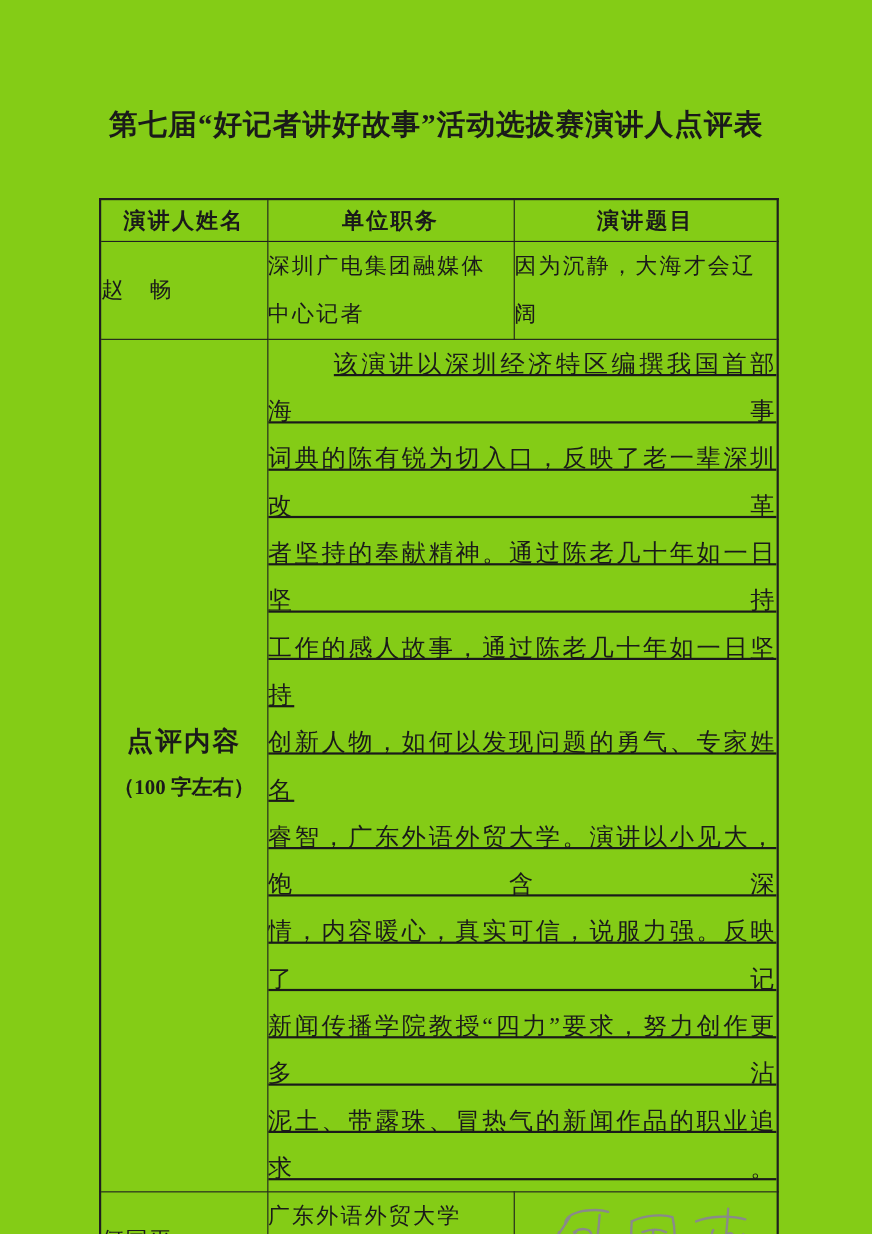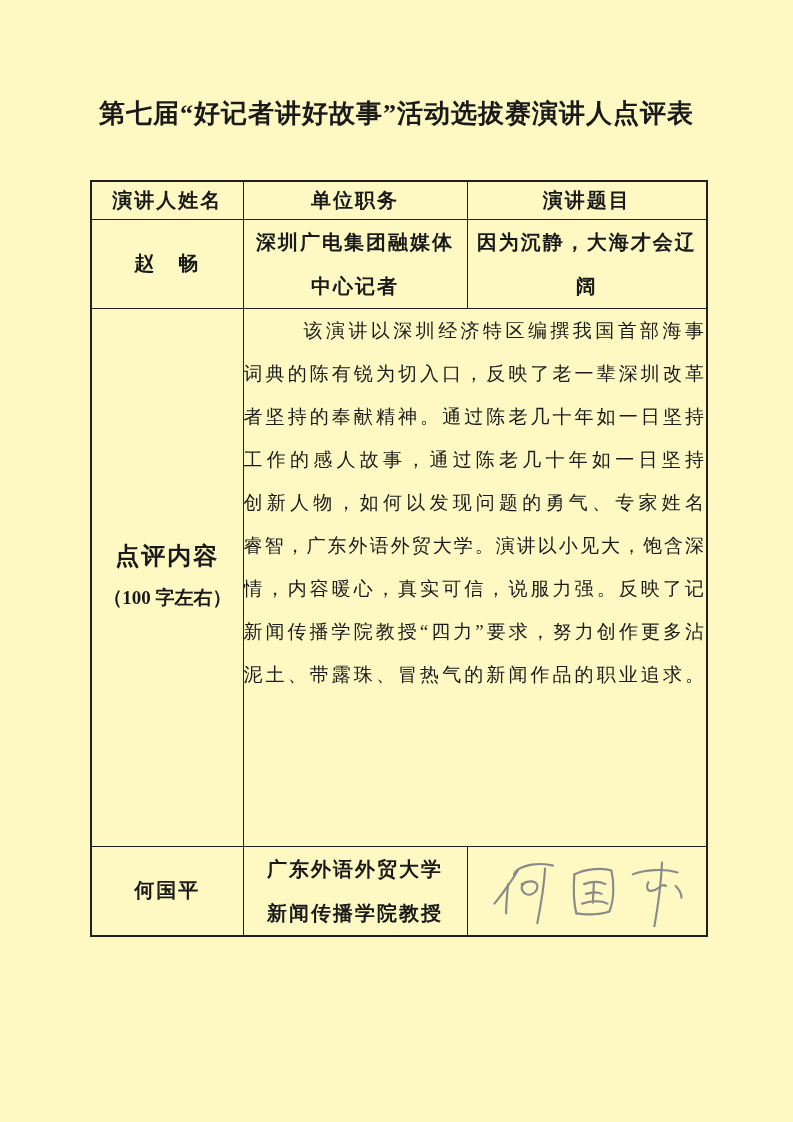--- a/index.html
+++ b/index.html
@@ -1,20 +1,20 @@
 <!DOCTYPE html>
 <html><head>
 <meta charset="utf-8">
 <style>
   html,body { margin:0; padding:0; background:#e8e8e8; }
   .page {
     position:relative;
     width:793px; height:1122px;
     margin:0 auto;
-    background:#fef9c3;
+    background:#84cc16;
     font-family:"Liberation Serif","DejaVu Serif",serif;
     color:#1a1a1a;
     overflow:hidden;
   }
   .doc-title {
     position:absolute;
     top:96px; left:0; width:100%;
     margin:0;
     text-align:center;
     font-size:26px;
@@ -41,44 +41,43 @@
   tr.r-expert  { height:80px; }
   th.head {
     font-size:20px;
     font-weight:bold;
     letter-spacing:2px;
     text-align:center;
     vertical-align:middle;
     border-bottom-width:2px;
   }
   td.center-cell {
-    text-align:center;
     vertical-align:middle;
     font-size:20px;
     letter-spacing:2px;
-    font-weight:bold;
   }
   .two-line div { line-height:44px; }
   td.label-cell {
     text-align:center;
     vertical-align:middle;
     font-weight:bold;
   }
   .label-line1 { font-size:24px; letter-spacing:2px; line-height:42px; }
   .label-line2 { font-size:19px; letter-spacing:0; line-height:42px; }
   td.comment-cell {
     vertical-align:top;
     padding:7px 8px 0 6px;
   }
   .comment-line {
-    font-size:19px;
+    font-size:22px;
     line-height:43px;
     letter-spacing:2px;
     text-align:justify;
     text-align-last:justify;
+    text-decoration:underline;
   }
   .comment-line.first { text-indent:60px; }
   td.sig-cell {
     text-align:center;
     vertical-align:middle;
   }
   .sig-svg { display:inline-block; }
 </style>
 </head>
 <body>

